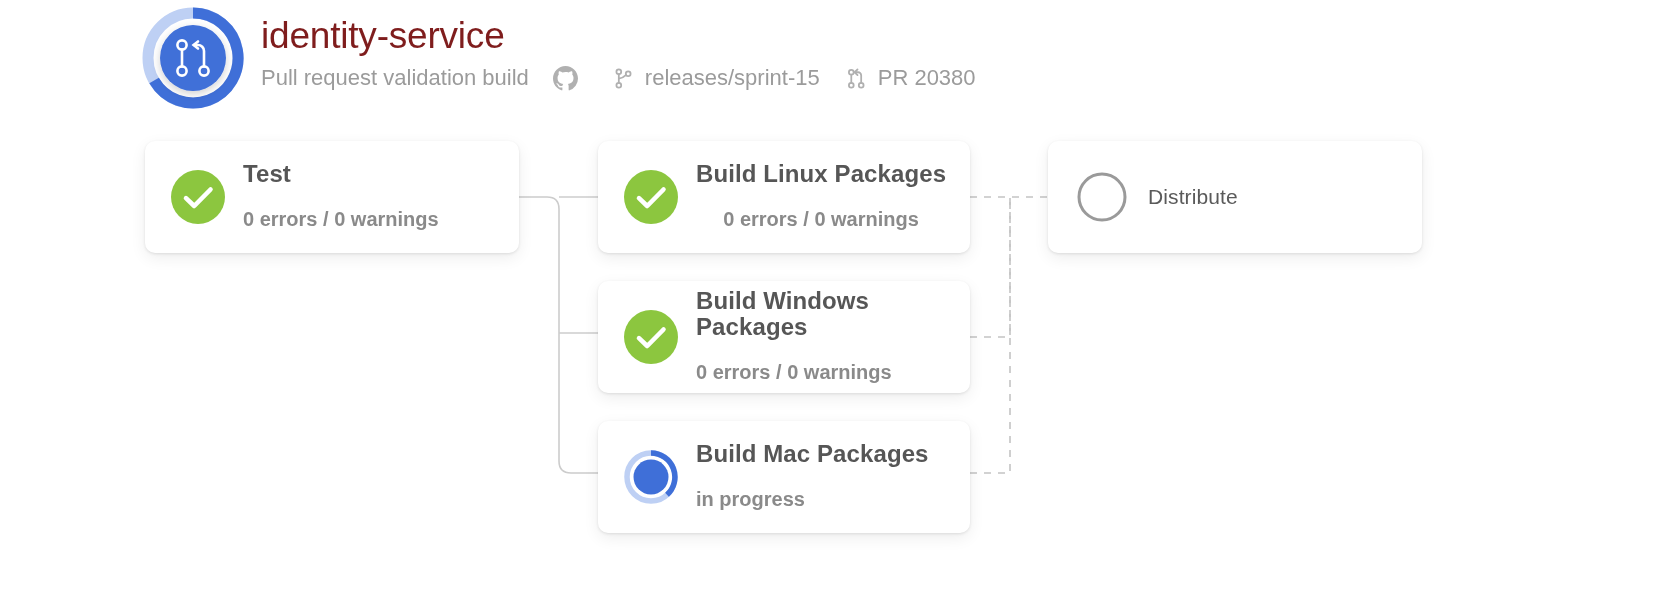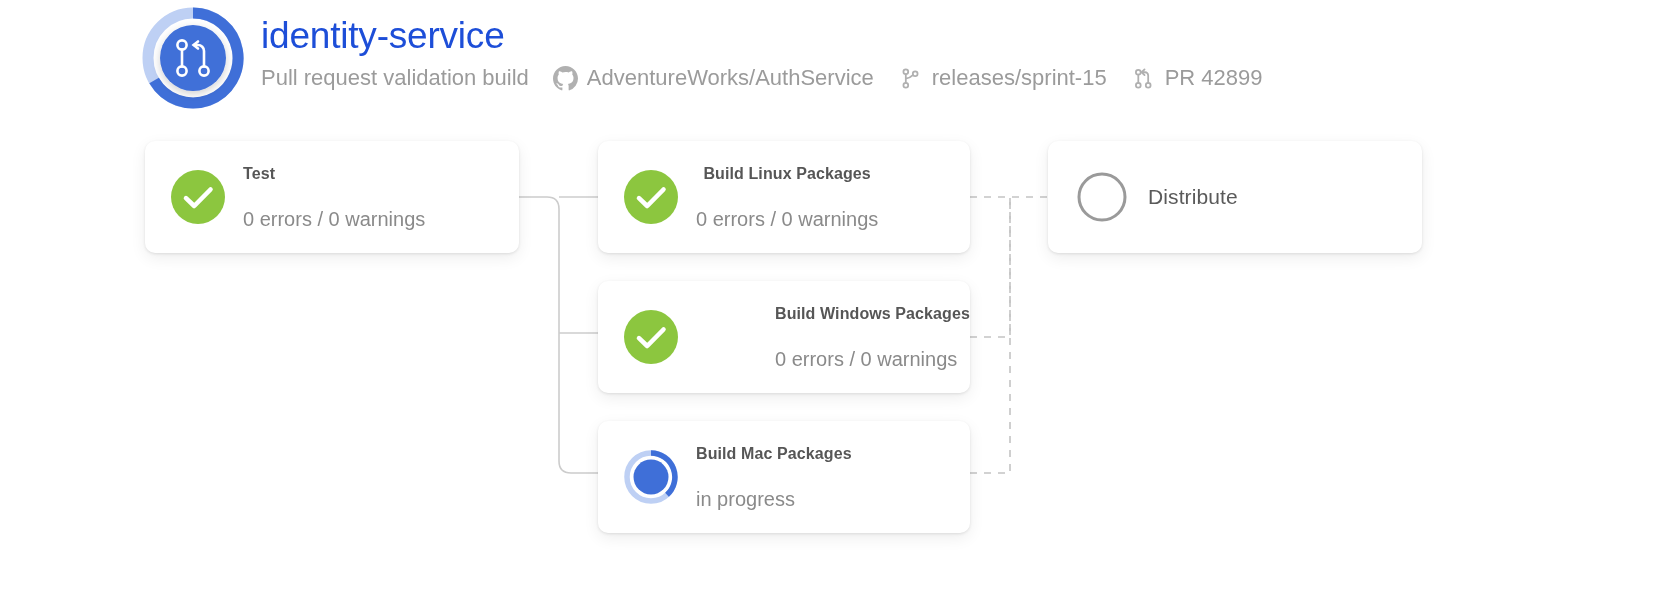--- a/index.html
+++ b/index.html
@@ -11,40 +11,40 @@
     overflow: hidden;
   }
   .stage { position: relative; width: 1680px; height: 594px; background:#fff; }
 
   
   .header { position:absolute; left:141px; top:6px; display:flex; align-items:flex-start; }
   .logo { position:relative; width:104px; height:104px; flex:0 0 104px; }
   .logo svg { display:block; width:104px; height:104px; }
   .header-text { margin-left:16px; padding-top:8px; }
   .build-title {
-    font-size:37px; line-height:44px; color:#1d4ed8; font-weight:400;
+    font-size:37px; line-height:44px; color:#7f1d1d; font-weight:400;
     letter-spacing:-0.2px; white-space:nowrap;
   }
   .meta-row { display:flex; align-items:center; margin-top:6px; white-space:nowrap; }
   .meta-text { font-size:22px; line-height:28px; color:#9b9b9b; font-weight:400; }
   .meta-sep { display:inline-block; width:24px; }
   .meta-icon { display:inline-flex; align-items:center; margin-right:9px; }
   .meta-icon svg { display:block; }
 
   
   .card {
     position:absolute; background:#ffffff; border-radius:10px;
     box-shadow: 0 1px 3px rgba(0,0,0,0.10), 0 5px 16px rgba(0,0,0,0.07);
     display:flex; align-items:center;
   }
   .card-icon { flex:0 0 auto; margin-left:26px; margin-right:18px; }
   .card-icon svg { display:block; }
   .card-body { display:flex; flex-direction:column; justify-content:center; }
-  .card-title { font-size:16px; line-height:26px; color:#565656; font-weight:600; letter-spacing:0.1px; }
-  .card-sub   { font-size:20px; line-height:27px; color:#8a8a8a; font-weight:400; margin-top:19px; }
+  .card-title { font-size:24px; line-height:26px; color:#565656; font-weight:600; letter-spacing:0.1px; }
+  .card-sub   { font-size:20px; line-height:27px; color:#8a8a8a; font-weight:700; margin-top:19px; }
   .card.no-sub .card-title { font-size:21px; }
 
   .c-test     { left:145px; top:141px; width:374px; height:112px; }
   .c-linux    { left:598px; top:141px; width:372px; height:112px;text-align:center; }
   .c-windows  { left:598px; top:281px; width:372px; height:112px;justify-content:space-between; }
   .c-mac      { left:598px; top:421px; width:372px; height:112px; }
   .c-dist     { left:1048px; top:141px; width:374px; height:112px; }
   .c-dist .card-icon { margin-left:28px; margin-right:20px; }
   .c-dist .card-title { color:#5a5a5a; font-weight:400; font-size:21px; }
 
@@ -106,21 +106,20 @@
         <span class="meta-icon">
           <svg width="25" height="25" viewBox="0 0 16 16" xmlns="http://www.w3.org/2000/svg">
             <path fill="#b0b0b0" d="M8 0C3.58 0 0 3.58 0 8c0 3.54 2.29 6.53 5.47 7.59.4.07.55-.17.55-.38
               0-.19-.01-.82-.01-1.49-2.01.37-2.53-.49-2.69-.94-.09-.23-.48-.94-.82-1.13-.28-.15-.68-.52-.01-.53.63-.01
               1.08.58 1.23.82.72 1.21 1.87.87 2.33.66.07-.52.28-.87.51-1.07-1.78-.2-3.64-.89-3.64-3.95
               0-.87.31-1.59.82-2.15-.08-.2-.36-1.02.08-2.12 0 0 .67-.21 2.2.82a7.4 7.4 0 0 1 2-.27c.68 0 1.36.09
               2 .27 1.53-1.04 2.2-.82 2.2-.82.44 1.1.16 1.92.08 2.12.51.56.82 1.27.82 2.15 0 3.07-1.87 3.75-3.65
               3.95.29.25.54.73.54 1.48 0 1.07-.01 1.93-.01 2.2 0 .21.15.46.55.38A8.01 8.01 0 0 0 16 8c0-4.42-3.58-8-8-8z"></path>
           </svg>
         </span>
-        <span class="meta-text">AdventureWorks/AuthService</span>
 
         <span class="meta-sep"></span>
 
         <span class="meta-icon">
           <svg width="25" height="25" viewBox="0 0 24 24" xmlns="http://www.w3.org/2000/svg">
             <g fill="none" stroke="#b0b0b0" stroke-width="1.7" stroke-linecap="round">
               <circle cx="7.5" cy="5.5" r="2.3"></circle>
               <circle cx="7.5" cy="18.5" r="2.3"></circle>
               <circle cx="16.5" cy="7.5" r="2.3"></circle>
               <line x1="7.5" y1="7.8" x2="7.5" y2="16.2"></line>
@@ -137,21 +136,21 @@
             <g fill="none" stroke="#b0b0b0" stroke-width="1.7" stroke-linecap="round" stroke-linejoin="round">
               <circle cx="7" cy="6" r="2.3"></circle>
               <circle cx="7" cy="18.5" r="2.3"></circle>
               <circle cx="16.5" cy="18.5" r="2.3"></circle>
               <line x1="7" y1="8.3" x2="7" y2="16.2"></line>
               <path d="M16.5 16.2 V9 a3 3 0 0 0 -3 -3 h-2.6"></path>
               <path d="M13 3.2 L10.2 6 L13 8.8"></path>
             </g>
           </svg>
         </span>
-        <span class="meta-text">PR 42899</span>
+        <span class="meta-text">PR 20380</span>
       </div>
     </div>
   </div>
 
   <div class="card c-test">
     <span class="card-icon">
       <svg width="54" height="54" viewBox="0 0 54 54" xmlns="http://www.w3.org/2000/svg">
         <circle cx="27" cy="27" r="27" fill="#8cc63f"></circle>
         <path d="M15 28.2 L23.2 36 L39.5 19.5" fill="none" stroke="#ffffff" stroke-width="4.6" stroke-linecap="round" stroke-linejoin="round"></path>
       </svg>

